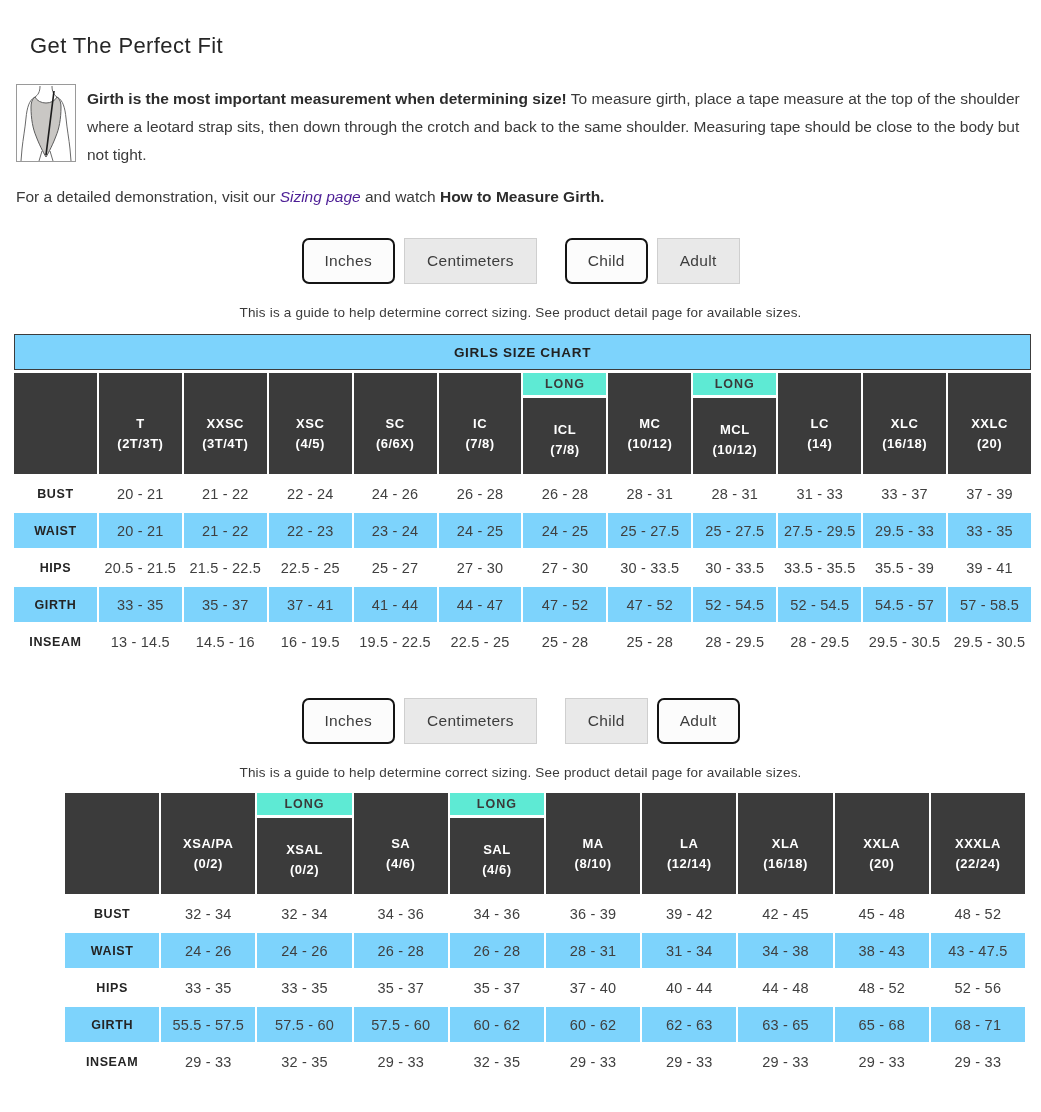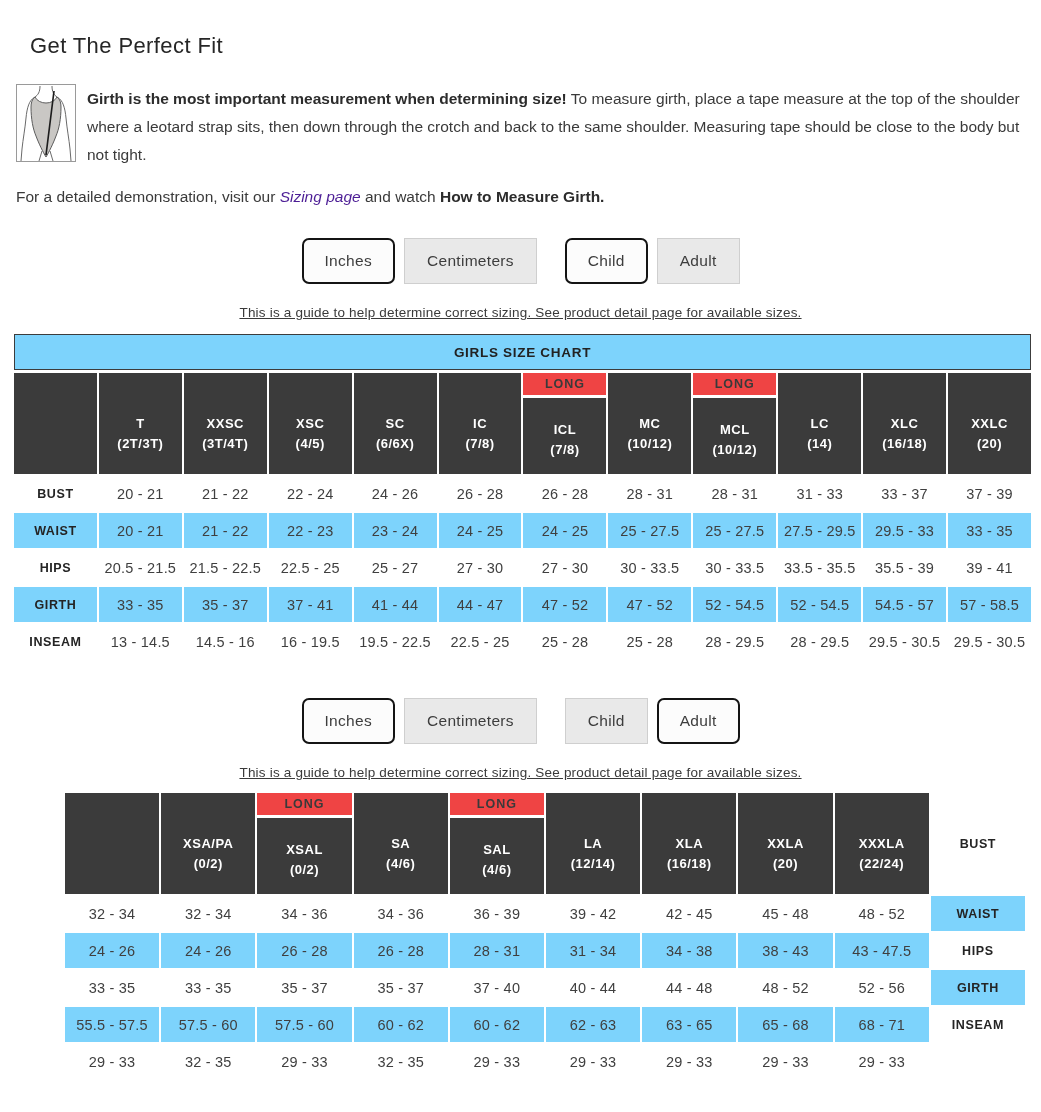--- a/index.html
+++ b/index.html
@@ -33,21 +33,21 @@
   .tgroup.unit { margin-right:28px; }
   button.toggle {
     height:46px; padding:0 22px; font-family:inherit; font-size:15.5px;
     letter-spacing:0.3px; color:#3d3d3d; cursor:pointer;
     background:#e9e9e9; border:1px solid #cfcfcf; border-radius:0;
   }
   button.toggle.selected {
     background:#fcfcfc; border:2px solid #141414; border-radius:7px; padding:0 21px;
   }
 
-  .note { text-align:center; font-size:13.5px; letter-spacing:0.2px; color:#3a3a3a; margin:21px 0 0 0;text-decoration:underline; }
+  .note { text-align:center; font-size:13.5px; letter-spacing:0.2px; color:#3a3a3a; margin:21px 0 0 0; }
 
   .chart { margin-top:14px; }
   .chart.girls  { width:1017px; margin-left:14px; }
   .chart.womens { width:960px;  margin-left:65px; margin-top:13px; }
 
   .chart-title {
     height:36px; background:#7dd3fc; border:1px solid #3c3c3c; margin-bottom:3px;
     display:flex; align-items:center; justify-content:center;
     font-weight:700; font-size:13.5px; letter-spacing:0.7px; color:#222222;
   }
@@ -55,21 +55,21 @@
   .hcell {
     background:#3b3b3b; color:#ffffff; display:flex; flex-direction:column;
     align-items:center; justify-content:center; text-align:center;
     font-weight:700; font-size:13px; letter-spacing:0.5px; line-height:20px;
     padding-top:20px;
   }
   .hcell.corner { padding-top:0; }
   .hcol-long { display:flex; flex-direction:column; gap:3px; }
   .hcol-long .hcell { flex:1; padding-top:7px; }
   .long-tag {
-    height:22px; background:#ef4444; color:#3a3a3a; flex:none;
+    height:22px; background:#5eead4; color:#3a3a3a; flex:none;
     display:flex; align-items:center; justify-content:center;
     font-weight:700; font-size:12.5px; letter-spacing:1px;
   }
   .label-cell {
     display:flex; align-items:center; justify-content:center;
     font-weight:700; font-size:12.5px; letter-spacing:0.6px; color:#242424;
   }
   .data-cell {
     display:flex; align-items:center; justify-content:center;
     font-size:14.5px; color:#3f3f3f; letter-spacing:0.2px;
@@ -268,20 +268,24 @@
           <span>(4/6)</span>
         </div>
         <div class="hcol-long">
           <div class="long-tag">LONG</div>
           <div class="hcell">
             <span>SAL</span>
             <span>(4/6)</span>
           </div>
         </div>
         <div class="hcell">
+          <span>MA</span>
+          <span>(8/10)</span>
+        </div>
+        <div class="hcell">
           <span>LA</span>
           <span>(12/14)</span>
         </div>
         <div class="hcell">
           <span>XLA</span>
           <span>(16/18)</span>
         </div>
         <div class="hcell">
           <span>XXLA</span>
           <span>(20)</span>

